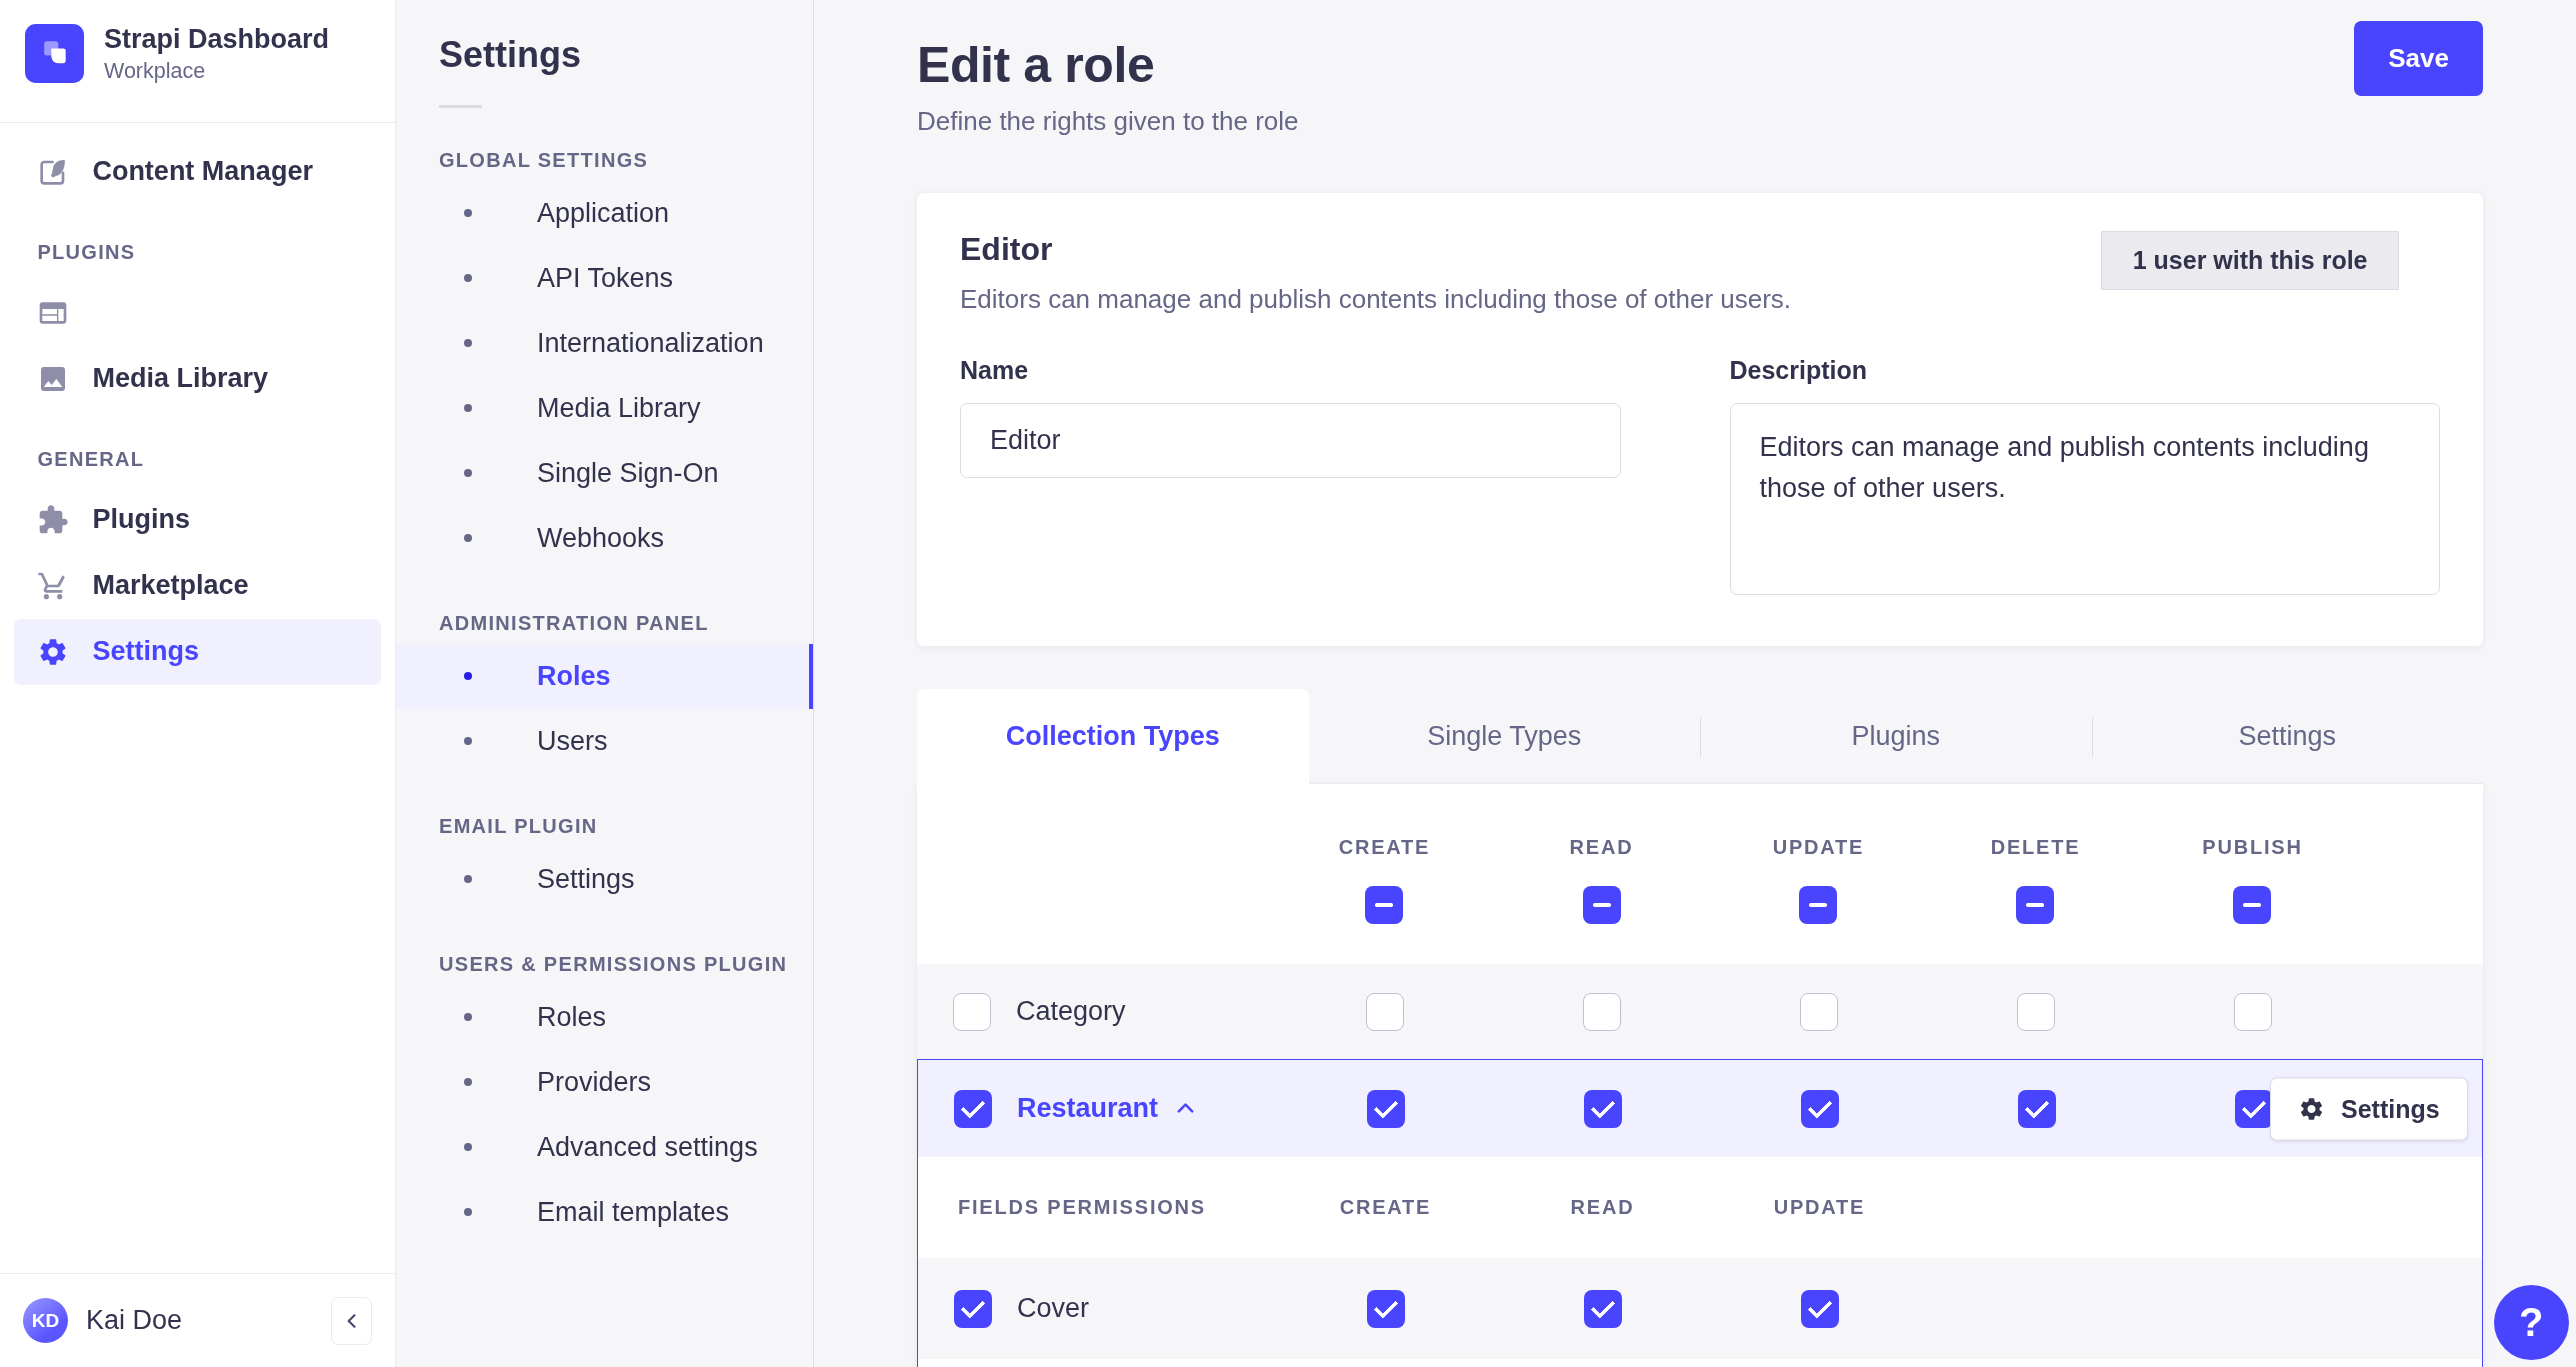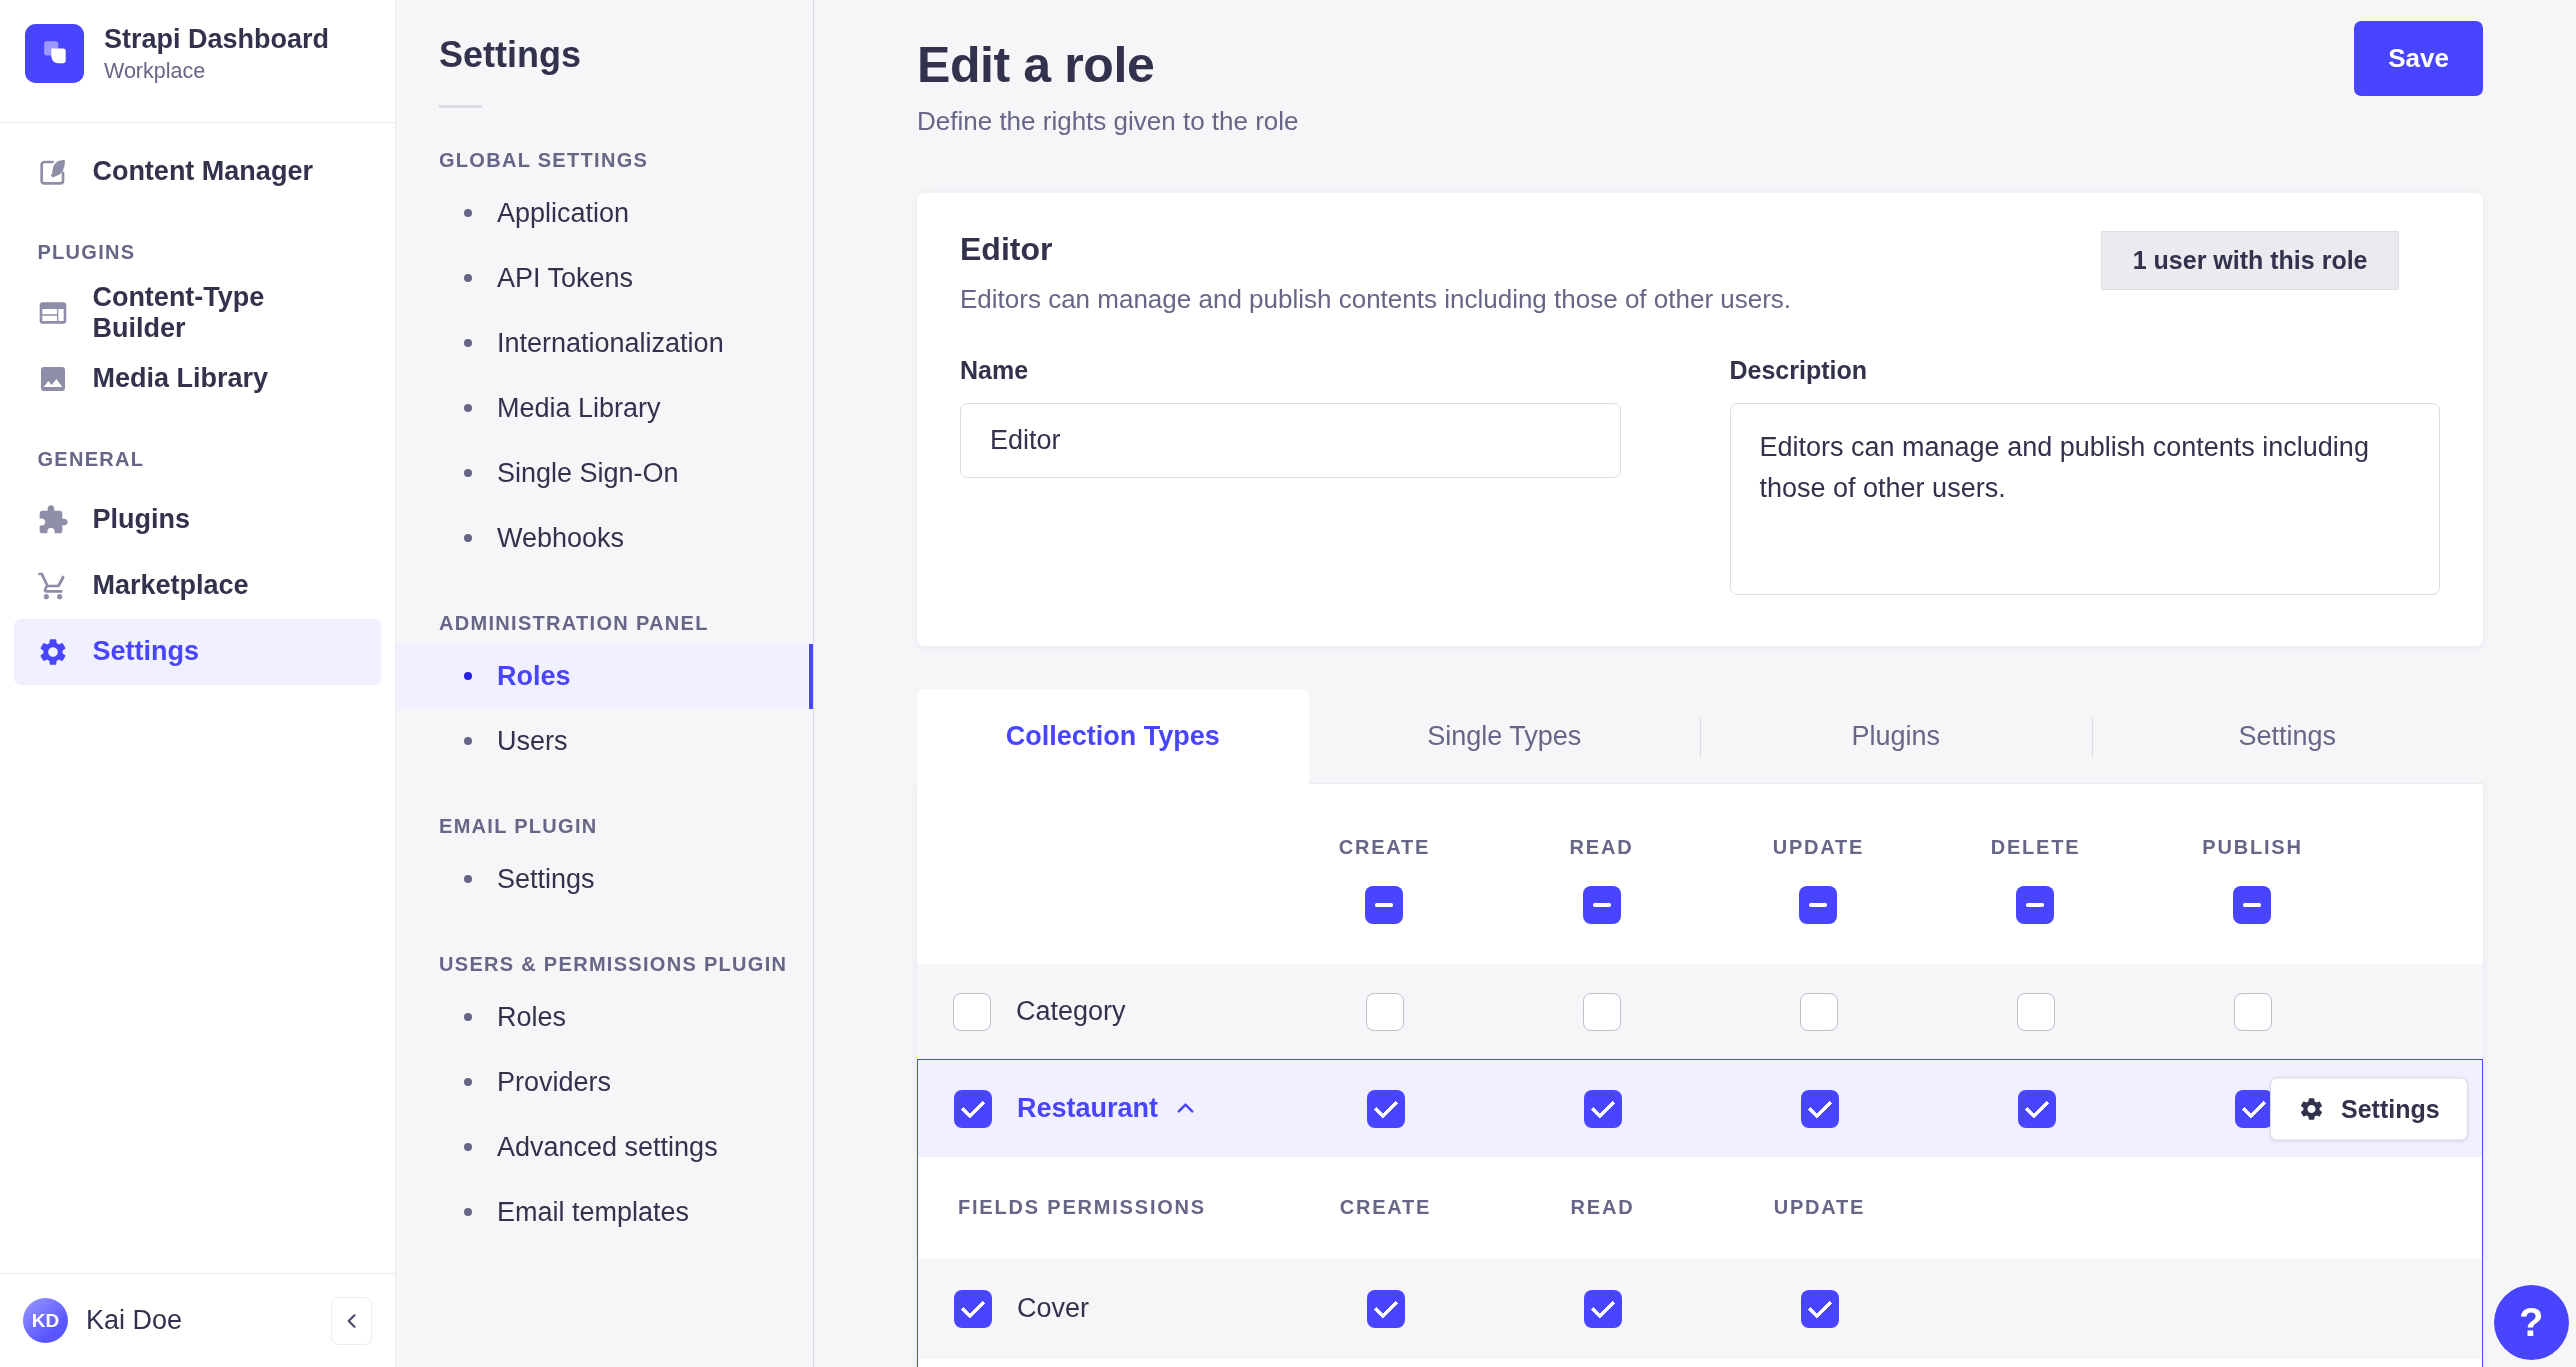--- a/index.html
+++ b/index.html
@@ -69,21 +69,21 @@
   .subnav-rule { width:43px; height:2.7px; background:#dcdce4; margin:29px 0 0 43px; }
   .subnav-section-label {
     font-size:20px; font-weight:700; letter-spacing:1.3px; color:#666687;
     padding-left:43px; margin:41px 0 9px 0; text-transform:uppercase;
   }
   .subnav-item {
     height:65px; display:flex; align-items:center; gap:25px;
     padding-left:68px; cursor:pointer; position:relative;
   }
   .subnav-item .dot { width:8px; height:8px; border-radius:50%; background:#666687; flex:none; }
-  .subnav-item .lbl { font-size:27px; color:#32324d; }
+  .subnav-item .lbl { font-size:27px; color:#32324d;margin-left:40px; }
   .subnav-item.active { background:#f0f0ff; }
   .subnav-item.active .lbl { color:#4945ff; font-weight:600; }
   .subnav-item.active .dot { background:#271fe0; }
   .subnav-item.active::after {
     content:""; position:absolute; right:0; top:0; bottom:0; width:4.5px; background:#4945ff;
   }
 
   
   .main { flex:1; height:100%; padding:16px 93px 0 103px; position:relative; }
   .page-header { padding-top:20px; position:relative; }
@@ -232,21 +232,20 @@
       <span class="lbl">Content Manager</span>
     </div>
 
     <div class="side-section-label">PLUGINS</div>
     <div class="side-item">
       <span class="ico">
         <svg viewBox="0 0 24 24" fill="currentColor">
           <path d="M20 4H4c-1.1 0-1.99.9-1.99 2L2 18c0 1.1.9 2 2 2h16c1.1 0 2-.9 2-2V6c0-1.1-.9-2-2-2zm-5 14H4v-4h11v4zm0-5H4V9h11v4zm5 5h-4V9h4v9z"></path>
         </svg>
       </span>
-      <span class="lbl">Content-Type Builder</span>
     </div>
     <div class="side-item">
       <span class="ico">
         <svg viewBox="0 0 24 24" fill="currentColor">
           <path d="M21 19V5c0-1.1-.9-2-2-2H5c-1.1 0-2 .9-2 2v14c0 1.1.9 2 2 2h14c1.1 0 2-.9 2-2zM8.5 13.5l2.5 3.01L14.5 12l4.5 6H5l3.5-4.5z"></path>
         </svg>
       </span>
       <span class="lbl">Media Library</span>
     </div>
 

